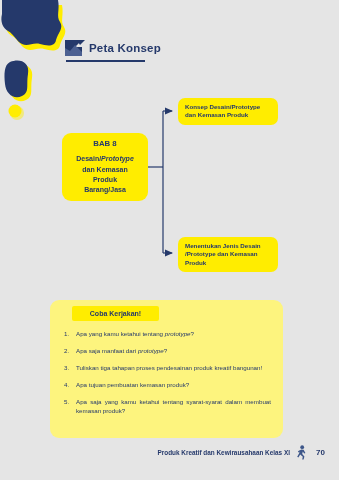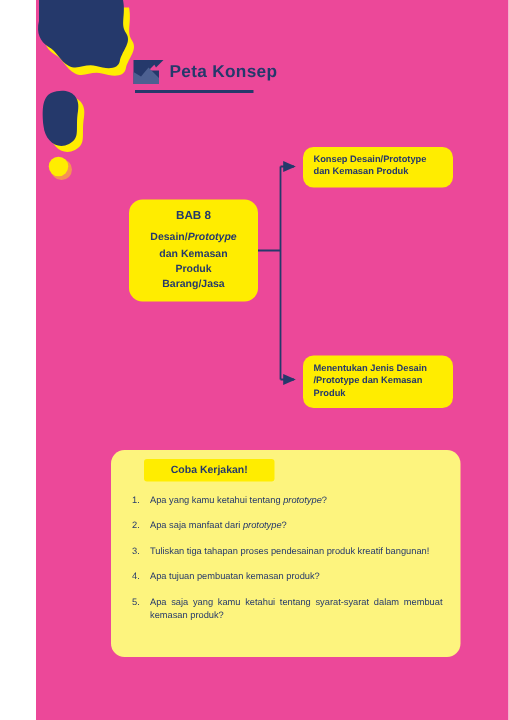--- a/index.html
+++ b/index.html
@@ -13,22 +13,21 @@
     height: 480px;
     position: relative;
     overflow: hidden;
     font-family: "Liberation Sans", sans-serif;
     color: #25396B;
   }
 
   .page {
     position: absolute;
     inset: 0;
-    background: #ec4899;
-    margin-left: 24px;
+    background: #e5e5e5;
   }
 
   
   .deco-layer {
     position: absolute;
     left: 0;
     top: 0;
     width: 80px;
     height: 130px;
     pointer-events: none;
@@ -304,14 +303,25 @@
           <span class="question-num">4.</span>
           <span class="question-text">Apa tujuan pembuatan kemasan produk?</span>
         </li>
         <li class="question-item">
           <span class="question-num">5.</span>
           <span class="question-text">Apa saja yang kamu ketahui tentang syarat-syarat dalam membuat kemasan produk?</span>
         </li>
       </ol>
   </div>
 
+  <div class="footer">
+    <span class="footer-text">Produk Kreatif dan Kewirausahaan Kelas XI</span>
+    <svg class="footer-icon" viewBox="0 0 13 15" xmlns="http://www.w3.org/2000/svg">
+      <circle cx="7.2" cy="2.2" r="1.9" fill="#3D5689"></circle>
+      <path d="M6.4,4.4 L8.6,4.8 L10.4,8.0 L9.2,8.6 L7.8,6.4 L7.2,9.0 L9.4,11.6
+               L8.6,14.6 L7.2,14.4 L7.8,11.8 L5.2,9.4 L3.4,12.4 L2.2,11.8 L4.2,8.2
+               L4.6,5.4 Z" fill="#3D5689"></path>
+      <path d="M3.0,6.2 L4.8,5.2 L5.0,6.6 L3.4,7.4 Z" fill="#3D5689"></path>
+    </svg>
+    <span class="footer-page">70</span>
+  </div>
 
 </div>
 
 </body></html>

